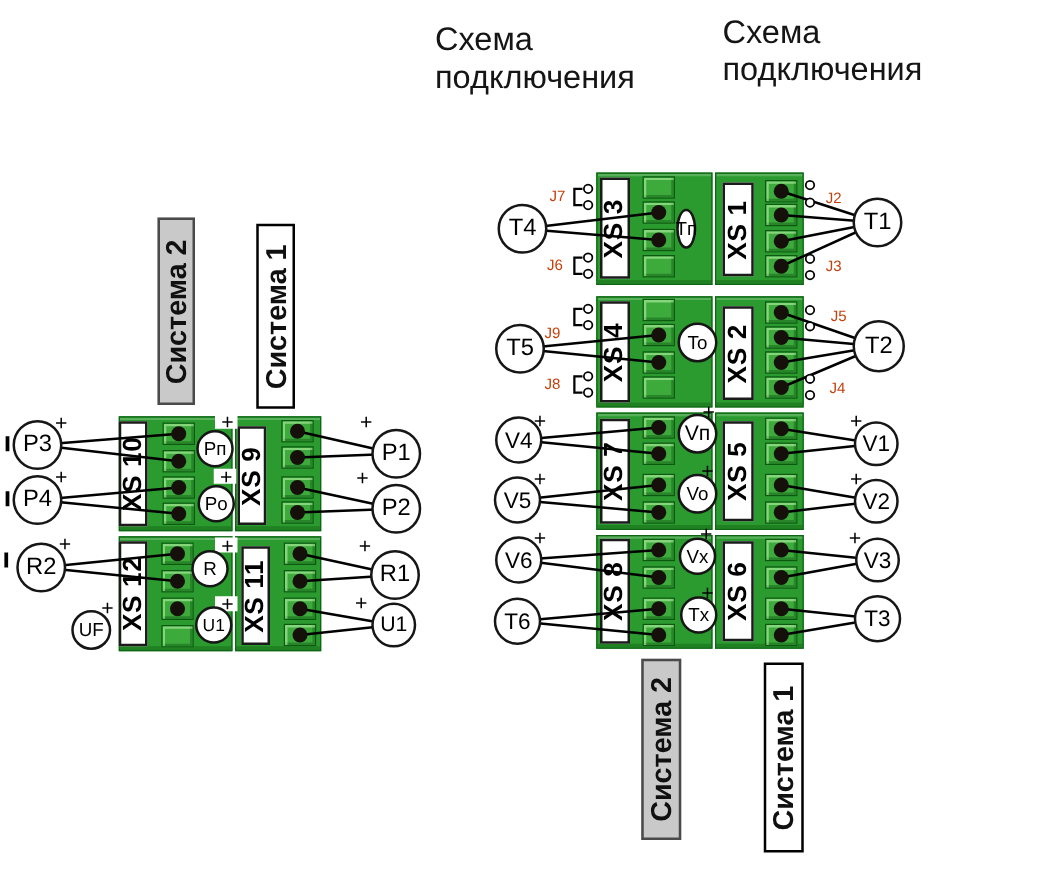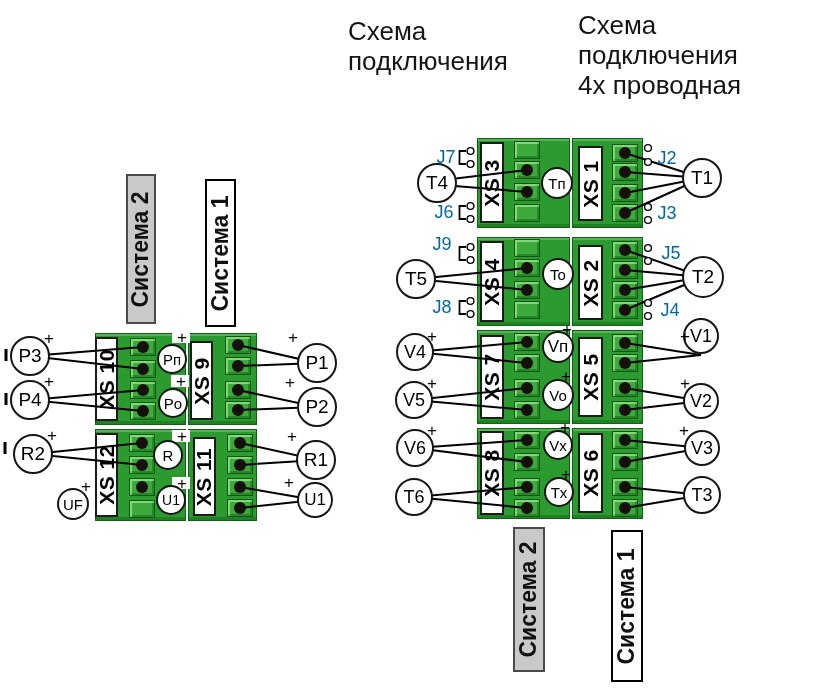--- a/index.html
+++ b/index.html
@@ -15,21 +15,21 @@
   .vlabel>span{transform:rotate(-90deg);white-space:nowrap;font-weight:bold;font-size:21px;
          letter-spacing:.5px;color:#000;}
   .syslabel{position:absolute;display:flex;align-items:center;justify-content:center;box-sizing:border-box;}
   .syslabel>span{transform:rotate(-90deg);white-space:nowrap;font-weight:bold;font-size:23px;color:#101010;}
   .gray{background:#c9c9c9;border:2px solid #4a4a4a;}
   .white{background:#ffffff;border:2px solid #000;}
   .circle{position:absolute;background:#fff;border:2px solid #161616;border-radius:50%;
          display:flex;align-items:center;justify-content:center;box-sizing:border-box;color:#000;}
   .plus{position:absolute;width:16px;height:16px;display:flex;align-items:center;justify-content:center;
          font-size:17px;color:#000;transform:translate(-50%,-50%);}
-  .jlabel{position:absolute;font-size:18px;color:#0369a1;transform:translate(-50%,-50%);white-space:nowrap;}
+  .jlabel{position:absolute;font-size:12px;color:#c2410c;transform:translate(-50%,-50%);white-space:nowrap;}
   .header{position:absolute;font-size:26px;line-height:30px;color:#151515;white-space:nowrap;}
   #overlay{position:absolute;left:0;top:0;}
 </style>
 </head>
 <body>
 
 <div id="stage">
 
   <div id="layer-under">
       <div class="green" style="position: absolute; left: 95px; top: 333px; width: 91px; height: 92px;"></div>
@@ -263,33 +263,33 @@
       <div class="circle" style="position: absolute; left: 13px; top: 434px; width: 40px; height: 40px; font-size: 19px;">R2</div>
       <div class="circle" style="position: absolute; left: 57px; top: 488px; width: 32px; height: 32px; font-size: 15px;">UF</div>
       <div class="circle" style="position: absolute; left: 297px; top: 343px; width: 40px; height: 40px; font-size: 19px;">P1</div>
       <div class="circle" style="position: absolute; left: 297px; top: 387px; width: 40px; height: 40px; font-size: 19px;">P2</div>
       <div class="circle" style="position: absolute; left: 296px; top: 440px; width: 40px; height: 40px; font-size: 19px;">R1</div>
       <div class="circle" style="position: absolute; left: 297px; top: 482px; width: 36px; height: 36px; font-size: 17px;">U1</div>
       <div class="circle" style="position: absolute; left: 157px; top: 344px; width: 30px; height: 30px; font-size: 15px;">Pп</div>
       <div class="circle" style="position: absolute; left: 158px; top: 388px; width: 30px; height: 30px; font-size: 15px;">Po</div>
       <div class="circle" style="position: absolute; left: 153px; top: 440px; width: 30px; height: 30px; font-size: 15px;">R</div>
       <div class="circle" style="position: absolute; left: 156px; top: 485px; width: 30px; height: 30px; font-size: 14px;">U1</div>
-      <div class="circle" style="position: absolute; left: 417px; top: 163px; width: 40px; height: 40px; font-size: 19px;">T4</div>
+      <div class="circle" style="position: absolute; left: 398px; top: 163px; width: 40px; height: 40px; font-size: 19px;">T4</div>
       <div class="circle" style="position: absolute; left: 396px; top: 259px; width: 40px; height: 40px; font-size: 19px;">T5</div>
       <div class="circle" style="position: absolute; left: 396px; top: 333px; width: 38px; height: 38px; font-size: 18px;">V4</div>
       <div class="circle" style="position: absolute; left: 395px; top: 381px; width: 38px; height: 38px; font-size: 18px;">V5</div>
       <div class="circle" style="position: absolute; left: 396px; top: 429px; width: 38px; height: 38px; font-size: 18px;">V6</div>
       <div class="circle" style="position: absolute; left: 395px; top: 478px; width: 38px; height: 38px; font-size: 18px;">T6</div>
       <div class="circle" style="position: absolute; left: 682px; top: 158px; width: 40px; height: 40px; font-size: 19px;">T1</div>
       <div class="circle" style="position: absolute; left: 682px; top: 256px; width: 42px; height: 42px; font-size: 19px;">T2</div>
-      <div class="circle" style="position: absolute; left: 683px; top: 318px; width: 36px; height: 36px; font-size: 18px;">V1</div>
+      <div class="circle" style="position: absolute; left: 683px; top: 337px; width: 36px; height: 36px; font-size: 18px;">V1</div>
       <div class="circle" style="position: absolute; left: 683px; top: 383px; width: 36px; height: 36px; font-size: 18px;">V2</div>
       <div class="circle" style="position: absolute; left: 684px; top: 430px; width: 36px; height: 36px; font-size: 18px;">V3</div>
       <div class="circle" style="position: absolute; left: 683px; top: 476px; width: 38px; height: 38px; font-size: 18px;">T3</div>
-      <div class="circle" style="position: absolute; left: 541px; top: 167px; width: 32px; height: 32px; font-size: 15px;">Tп</div>
+      <div class="circle" style="position: absolute; left: 541px; top: 167px; width: 16px; height: 32px; font-size: 15px;">Tп</div>
       <div class="circle" style="position: absolute; left: 542px; top: 258px; width: 32px; height: 32px; font-size: 15px;">To</div>
       <div class="circle" style="position: absolute; left: 542px; top: 331px; width: 32px; height: 32px; font-size: 17px;">Vп</div>
       <div class="circle" style="position: absolute; left: 542px; top: 379px; width: 32px; height: 32px; font-size: 15px;">Vo</div>
       <div class="circle" style="position: absolute; left: 543px; top: 430px; width: 30px; height: 30px; font-size: 15px;">Vx</div>
       <div class="circle" style="position: absolute; left: 544px; top: 477px; width: 30px; height: 30px; font-size: 15px;">Tx</div>
       <div class="plus" style="position: absolute; left: 49px; top: 339px;">+</div>
       <div class="plus" style="position: absolute; left: 49px; top: 382px;">+</div>
       <div class="plus" style="position: absolute; left: 52px; top: 436px;">+</div>
       <div class="plus" style="position: absolute; left: 86px; top: 487px;">+</div>
       <div class="plus" style="position: absolute; left: 182px; top: 338px;">+</div>
@@ -305,36 +305,35 @@
       <div class="plus" style="position: absolute; left: 432px; top: 431px;">+</div>
       <div class="plus" style="position: absolute; left: 685px; top: 337px;">+</div>
       <div class="plus" style="position: absolute; left: 685px; top: 384px;">+</div>
       <div class="plus" style="position: absolute; left: 684px; top: 431px;">+</div>
       <div class="plus" style="position: absolute; left: 567px; top: 330px;">+</div>
       <div class="plus" style="position: absolute; left: 566px; top: 377px;">+</div>
       <div class="plus" style="position: absolute; left: 565px; top: 428px;">+</div>
       <div class="plus" style="position: absolute; left: 566px; top: 475px;">+</div>
       <div class="jlabel" style="position: absolute; left: 446px; top: 157px;">J7</div>
       <div class="jlabel" style="position: absolute; left: 444px; top: 212px;">J6</div>
-      <div class="jlabel" style="position: absolute; left: 442px; top: 244px; text-align: center;">J9</div>
+      <div class="jlabel" style="position: absolute; left: 442px; top: 266px; text-align: center;">J9</div>
       <div class="jlabel" style="position: absolute; left: 442px; top: 307px;">J8</div>
       <div class="jlabel" style="position: absolute; left: 667px; top: 158px;">J2</div>
       <div class="jlabel" style="position: absolute; left: 667px; top: 213px;">J3</div>
       <div class="jlabel" style="position: absolute; left: 671px; top: 253px;">J5</div>
       <div class="jlabel" style="position: absolute; left: 670px; top: 310px;">J4</div>
     </div>
 
   <div class="header" style="left:348px;top:16px">
     <div>Схема</div>
     <div>подключения</div>
   </div>
   <div class="header" style="left:578px;top:10px">
     <div>Схема</div>
     <div>подключения</div>
-    <div>4х проводная</div>
   </div>
 
   <div class="syslabel gray" style="left:126px;top:174px;width:30px;height:150px">
     <span>Система 2</span>
   </div>
   <div class="syslabel white" style="left:205px;top:179px;width:31px;height:148px">
     <span>Система 1</span>
   </div>
   <div class="syslabel gray" style="left:513px;top:527px;width:32px;height:145px">
     <span>Система 2</span>

